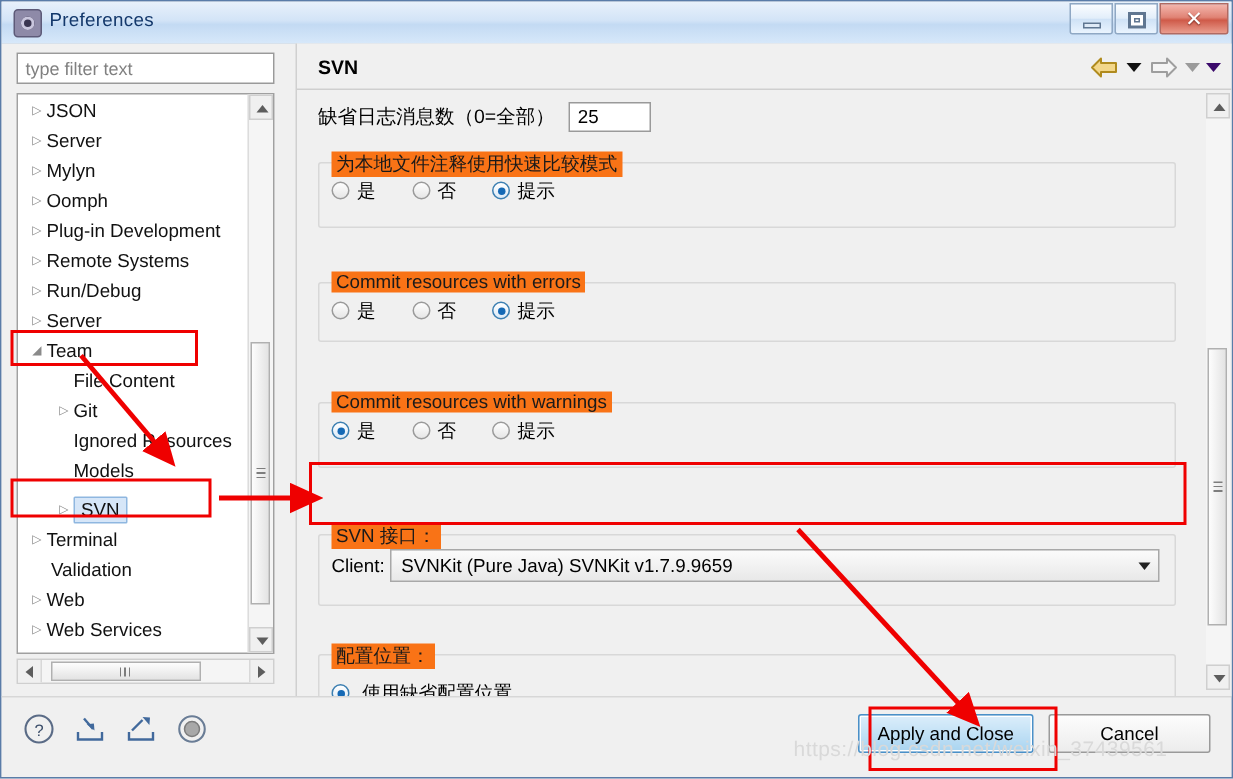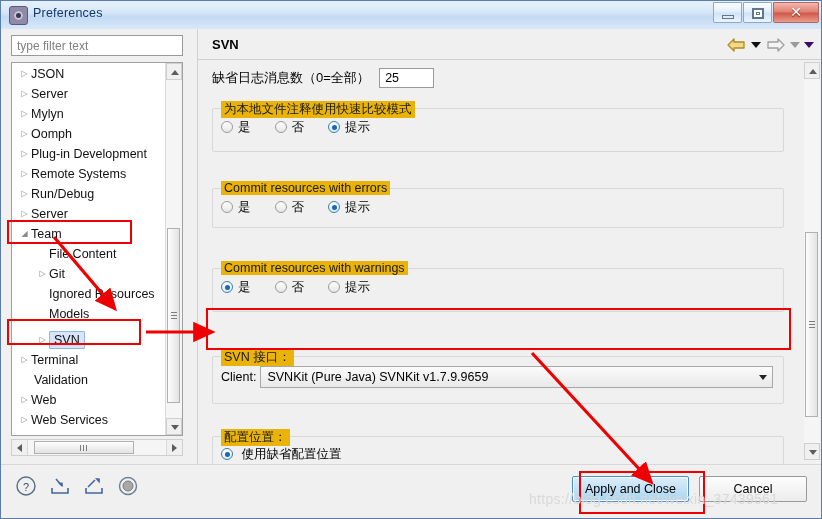--- a/index.html
+++ b/index.html
@@ -107,21 +107,21 @@
   .form{position:absolute;left:0;top:0;width:600px;}
 
   .row-top{position:absolute;left:14px;top:8px;height:22px;}
   .row-top .lbl{display:inline-block;vertical-align:middle;font-size:13px;}
   .num-box{display:inline-block;vertical-align:middle;width:55px;height:20px;
     margin-left:6px;border:1px solid #9a9a9a;background:#fff;box-sizing:border-box;
     font-size:12.5px;line-height:18px;padding-left:5px;}
 
   .group{position:absolute;left:14px;width:572px;border:1px solid #d8d8d8;
     border-radius:2px;box-sizing:border-box;background:transparent;}
-  .group>.gl{position:absolute;left:8px;top:-8px;background:#eab308;padding:0 3px;
+  .group>.gl{position:absolute;left:8px;top:-8px;background:#f97316;padding:0 3px;
     font-size:12.5px;color:#1a1a1a;white-space:nowrap;}
   .radios{padding:10px 0 8px 8px;white-space:nowrap;}
   .rb{display:inline-block;margin-right:24px;font-size:12.5px;vertical-align:middle;}
   .rb .dot{display:inline-block;width:12px;height:12px;border-radius:50%;
     border:1px solid #9a9a9a;background:linear-gradient(180deg,#fefefe,#e6e6e6);
     vertical-align:-2px;margin-right:5px;position:relative;box-sizing:border-box;}
   .rb.on .dot{border-color:#3c7fb1;background:linear-gradient(180deg,#ffffff,#dceaf7);}
   .rb.on .dot:after{content:"";position:absolute;left:2.5px;top:2.5px;width:5px;height:5px;
     border-radius:50%;background:#1569b5;}
 
@@ -130,21 +130,21 @@
   .combo{flex:1;height:22px;border:1px solid #a8a8a8;box-sizing:border-box;
     background:linear-gradient(180deg,#fbfbfb,#e8e8e8);position:relative;
     display:flex;align-items:center;}
   .combo .val{font-size:12.5px;padding-left:6px;color:#000;}
   .combo .cbtn{position:absolute;right:1px;top:1px;bottom:1px;width:17px;
     display:flex;align-items:center;justify-content:center;}
   .combo .cbtn i{width:0;height:0;border-left:4px solid transparent;
     border-right:4px solid transparent;border-top:5px solid #222;}
 
   .cfg-body{padding:9px 8px 9px 8px;}
-  .cfg-line{display:flex;align-items:center;margin-bottom:8px;font-size:12.5px;}
+  .cfg-line{display:flex;align-items:center;margin-bottom:8px;font-size:12.5px;margin-top:8px;}
   .cfg-line:last-child{margin-bottom:0;}
 
   
   .pane-vsb{position:absolute;right:2px;top:33px;width:16px;height:398px;background:#f5f5f5;}
 
   
   .bottom{position:absolute;left:0;top:463px;width:820px;height:54px;
     background:#f0f0f0;border-top:1px solid #d7d7d7;}
   .bicons{position:absolute;left:14px;top:10px;display:flex;align-items:center;gap:12px;}
   .bicons .bi{width:22px;height:22px;position:relative;}

